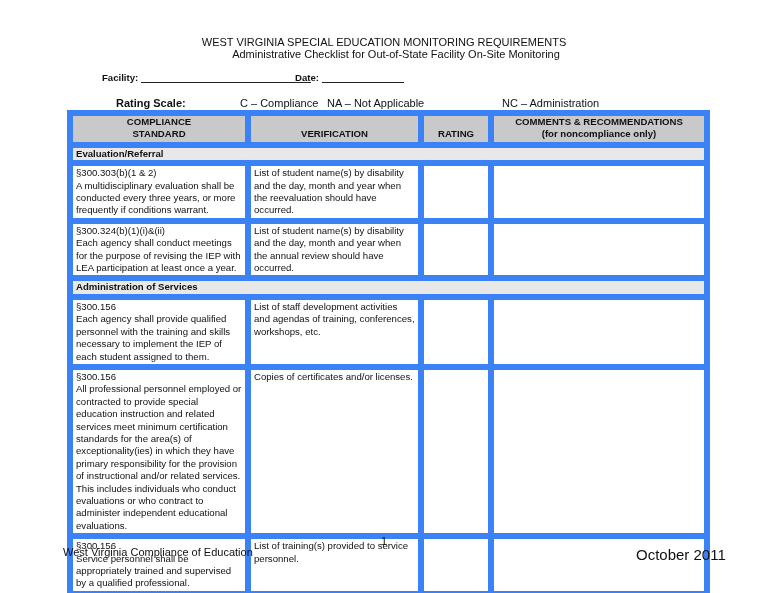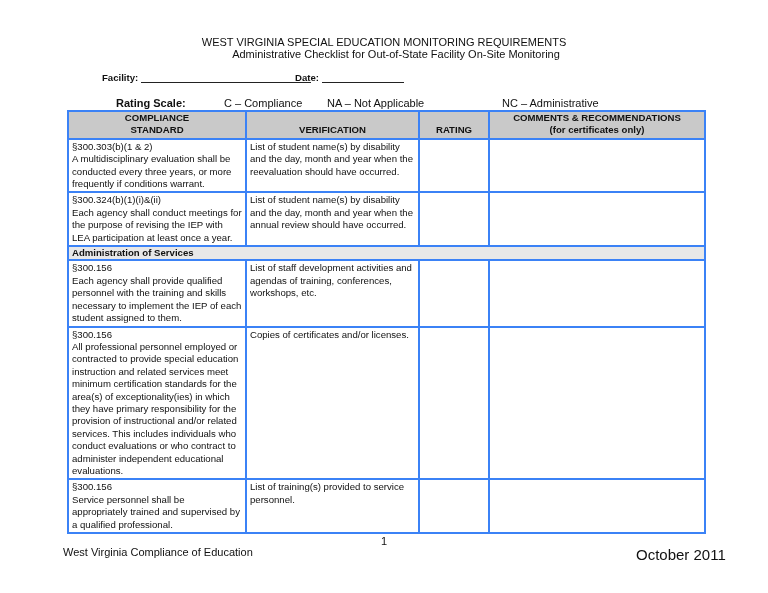--- a/index.html
+++ b/index.html
@@ -7,21 +7,21 @@
          font-family: "Liberation Sans", sans-serif; color: #111; }
   .title { position: absolute; left: 0; width: 768px; text-align: center; font-weight: normal; font-size: 11px; }
   .t1 { top: 36px; }
   .t2 { top: 48px; padding-left: 12px; }
   .fields { position: absolute; top: 72px; left: 68px; font-size: 9.6px; font-weight: bold; width: 640px; height: 14px; }
   .fld { position: absolute; top: 0; white-space: nowrap; }
   .line { display: inline-block; border-bottom: 1px solid #222; height: 10px; vertical-align: bottom; margin-left: 3px; }
   .scale { position: absolute; top: 97px; left: 68px; font-size: 11px; width: 640px; height: 12px; margin-left: 48px; }
   .scale span { position: absolute; top: 0; white-space: nowrap; }
   table { position: absolute; top: 110px; left: 67px; width: 637px; border-collapse: collapse; table-layout: fixed; font-size: 9.6px; }
-  td, th { border: 2px solid #3b82f6; padding: 1px 3px; vertical-align: top; line-height: 12.4px; }
+  td, th { border: 6px solid #3b82f6; padding: 1px 3px; vertical-align: top; line-height: 12.4px; }
   th { background: #c9c9c9; font-weight: bold; text-align: center; vertical-align: bottom; padding: 0 3px 1px 3px; }
   th.top { vertical-align: top; }
   tr.section td { background: #e8e8e8; font-weight: bold; padding: 0 3px; height: 12px; }
   .footer-left { position: absolute; top: 546px; left: 63px; font-size: 11px; }
   .footer-right { position: absolute; top: 546px; left: 636px; font-size: 15px; }
   .page-num { position: absolute; top: 535px; left: 381px; font-size: 11px; }
 </style>
 </head>
 <body>
 
@@ -32,47 +32,50 @@
   <div class="fld" style="left:0;margin-left:34px;">
     <span>Facility:</span><span class="line" style="width:170px;"></span>
   </div>
   <div class="fld" style="left:227px;">
     <span>Date:</span><span class="line" style="width:82px;"></span>
   </div>
 </div>
 
 <div class="scale">
   <span style="left:0; font-weight:bold;">Rating Scale:</span>
-  <span style="left:108px;text-align:center;">C – Compliance</span>
+  <span style="left:124px;text-align:center;">C – Compliance</span>
   <span style="left:211px;">NA – Not Applicable</span>
-  <span style="left:386px;">NC – Administrative</span>
+  <span style="left:386px;">NC – Administration</span>
 </div>
 
 <table>
   <colgroup>
     <col style="width:178px">
       <col style="width:173px">
       <col style="width:70px">
       <col style="width:216px">
   </colgroup>
   <thead>
     <tr style="height:26px;">
       <th class="top">
         <div>COMPLIANCE</div>
         <div>STANDARD</div>
       </th>
       <th>VERIFICATION</th>
       <th>RATING</th>
       <th class="top">
         <div>COMMENTS &amp; RECOMMENDATIONS</div>
-        <div>(for certificates only)</div>
+        <div>(for noncompliance only)</div>
       </th>
     </tr>
   </thead>
   <tbody>
+    <tr class="section">
+      <td colspan="4">Evaluation/Referral</td>
+    </tr>
     <tr style="height:50px;">
       <td>
         <div>§300.303(b)(1 &amp; 2)</div>
         <div>A multidisciplinary evaluation shall be conducted every three years, or more frequently if conditions warrant.</div>
       </td>
       <td>List of student name(s) by disability and the day, month and year when the reevaluation should have occurred.</td>
       <td></td>
       <td></td>
     </tr>
 

